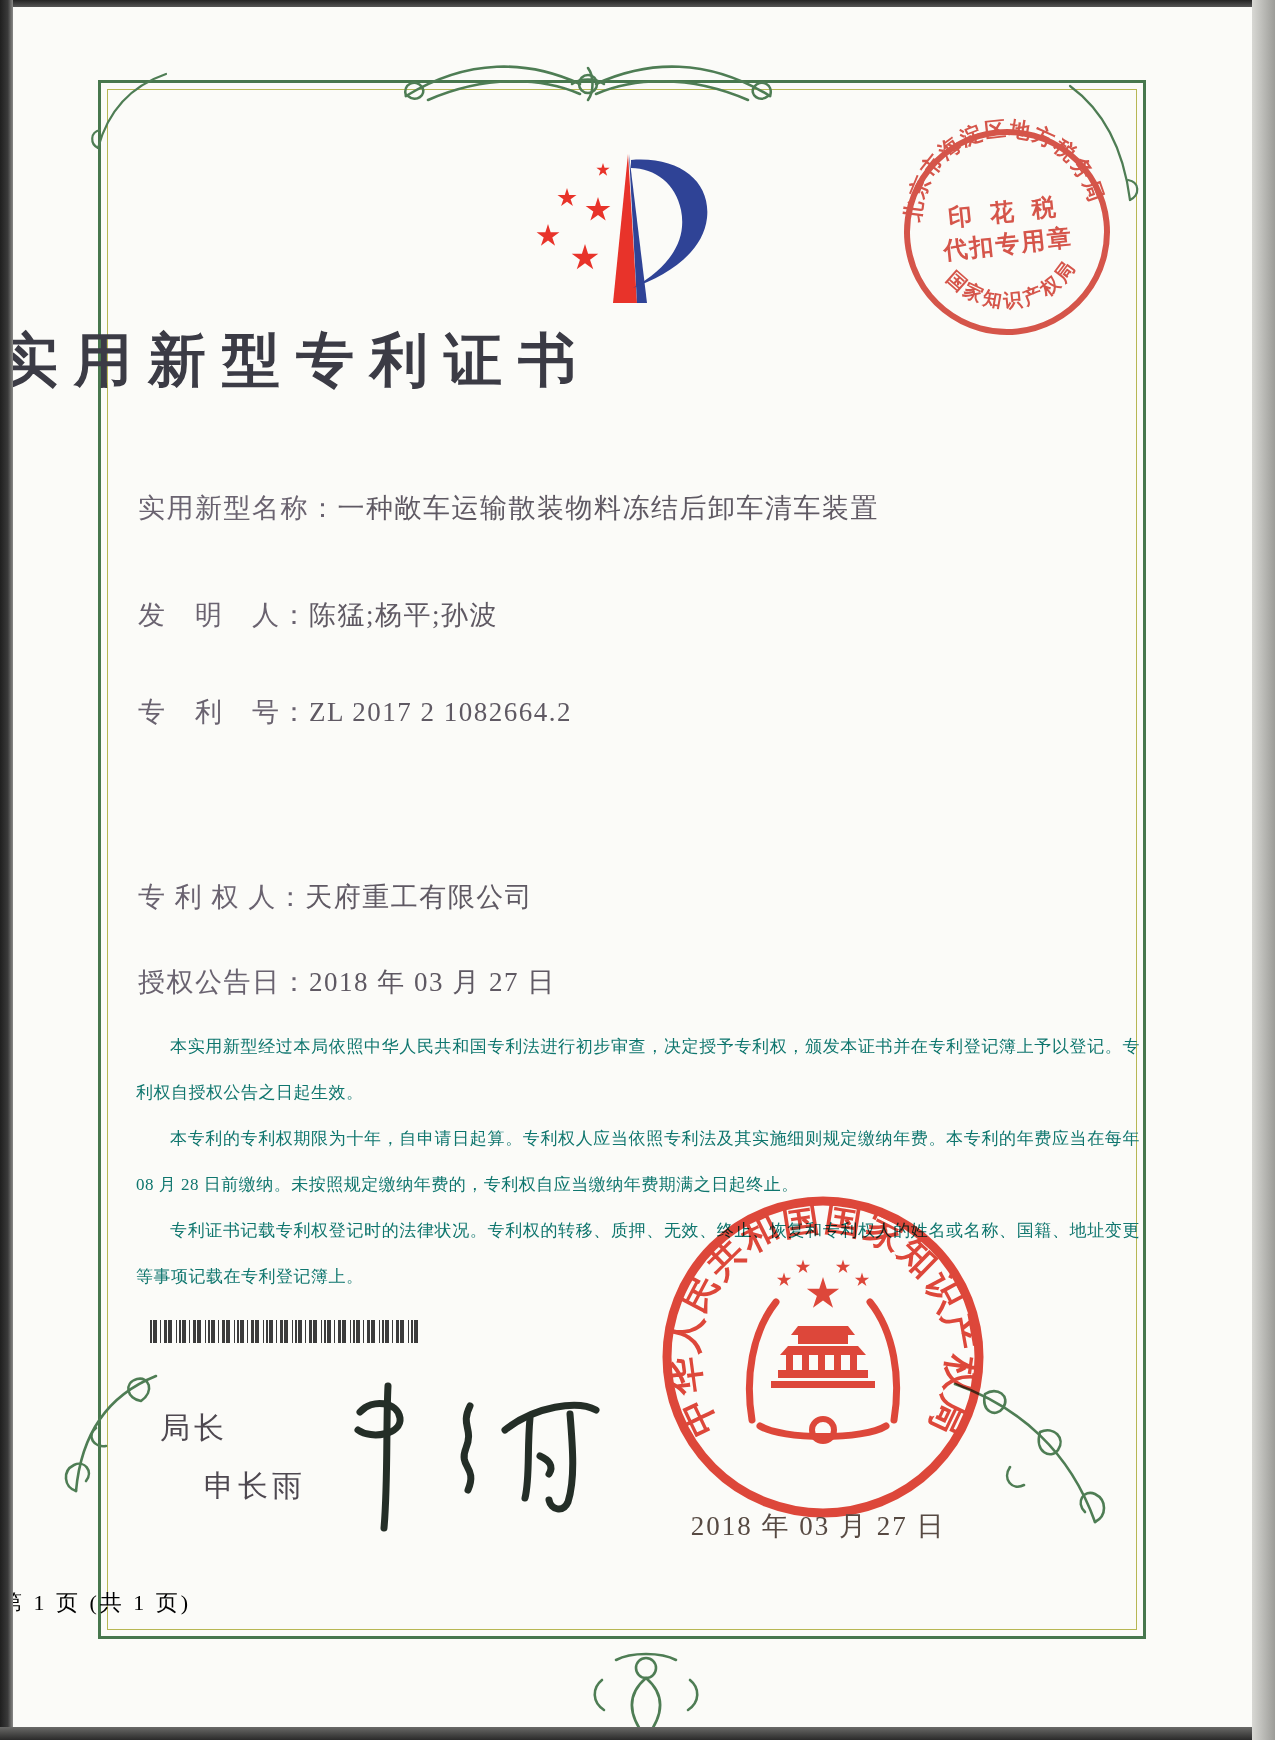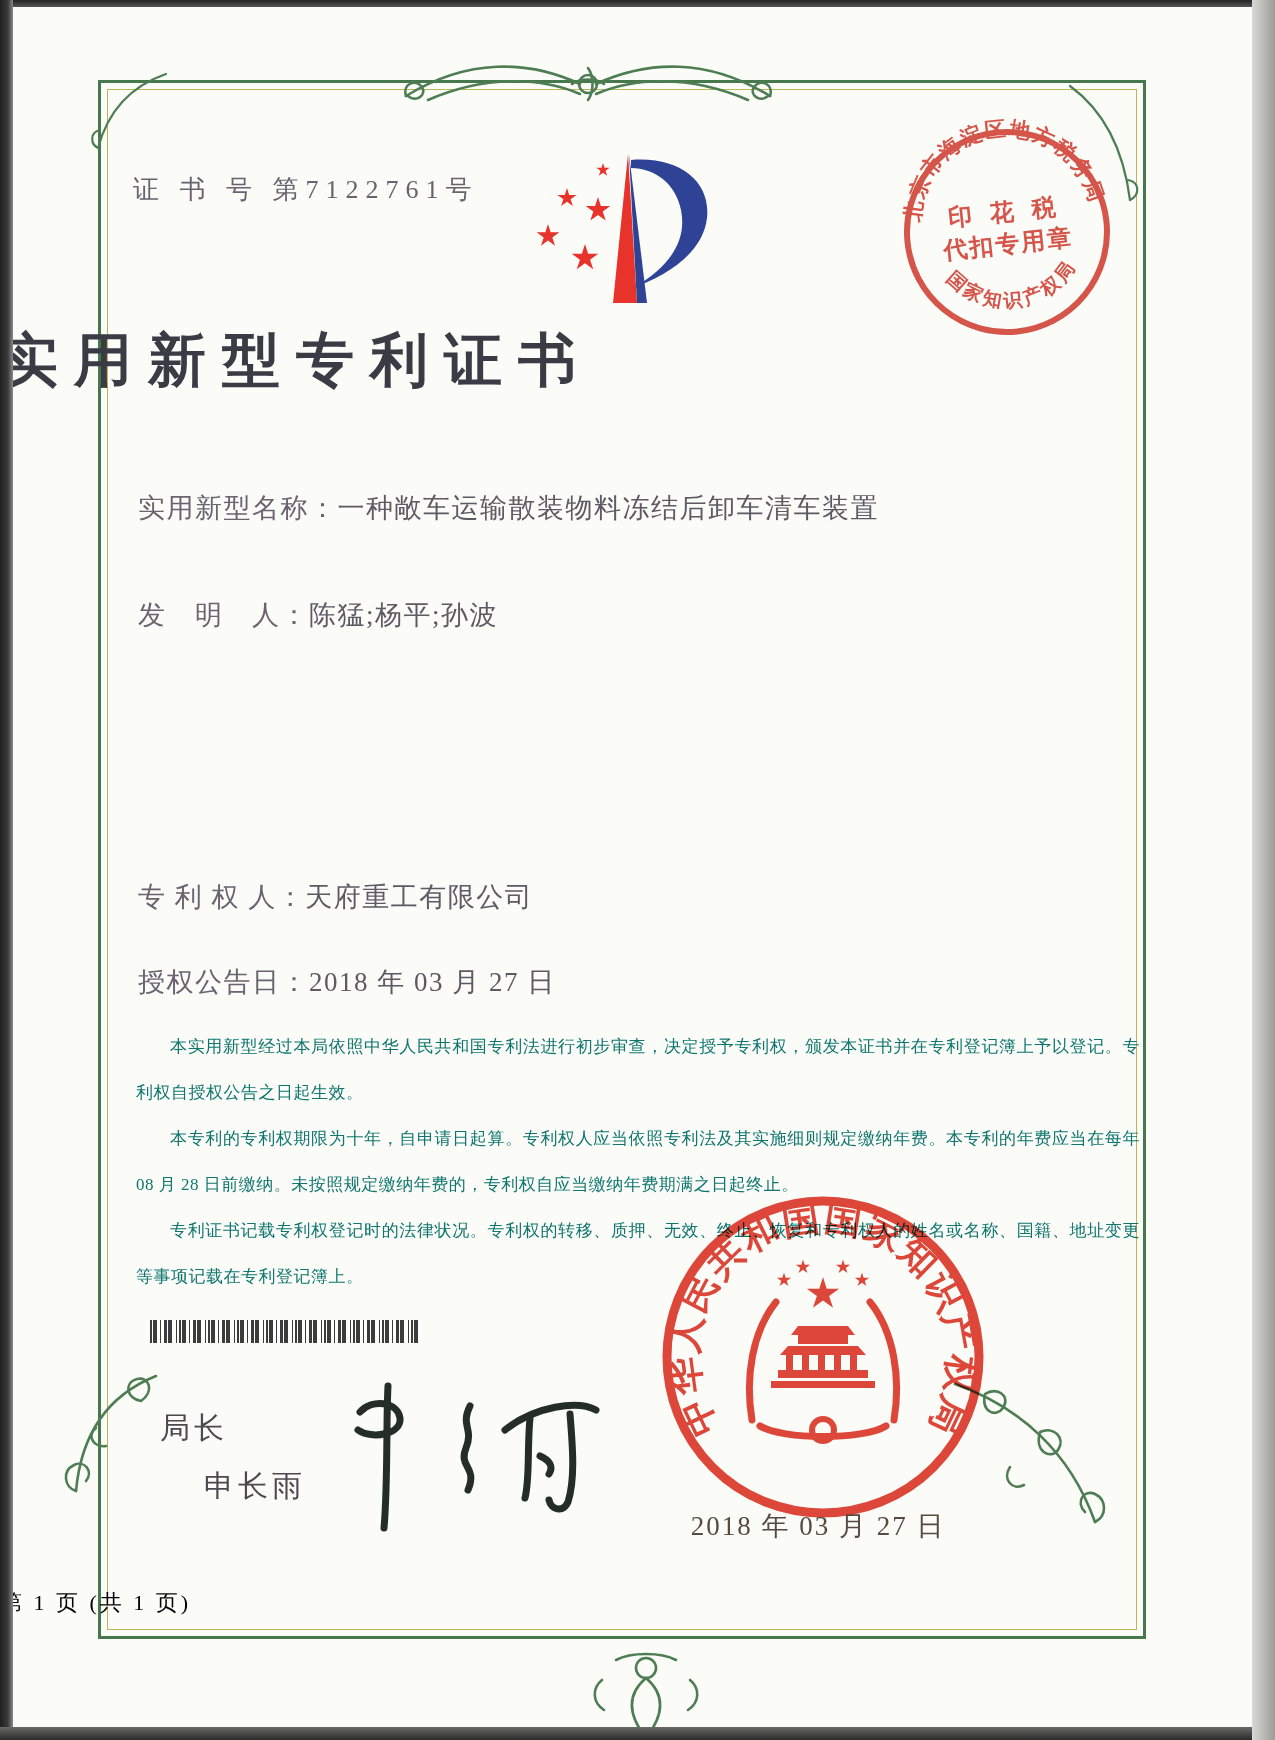--- a/index.html
+++ b/index.html
@@ -121,21 +121,20 @@
       <path d="M12,82 c-8,-4 -8,-16 2,-18"></path>
     </g>
   </svg>
   <svg class="orn" style="left:1062px;top:78px;" width="80" height="130" viewBox="0 0 80 130">
     <g stroke="#4e7d54" fill="none" stroke-width="2.2" stroke-linecap="round">
       <path d="M8,8 C45,35 62,75 68,122"></path>
       <path d="M68,122 c10,-5 10,-18 -2,-20"></path>
     </g>
   </svg>
 
-  <div id="cert-no">证 书 号 第7122761号</div>
 
   <svg id="logo" viewBox="0 0 215 155">
     <g fill="#e8332a">
       <polygon transform="translate(88,22) scale(7)" points="0,-1 0.22,-0.31 0.95,-0.31 0.36,0.12 0.59,0.81 0,0.38 -0.59,0.81 -0.36,0.12 -0.95,-0.31 -0.22,-0.31"></polygon>
       <polygon transform="translate(52,50) scale(10)" points="0,-1 0.22,-0.31 0.95,-0.31 0.36,0.12 0.59,0.81 0,0.38 -0.59,0.81 -0.36,0.12 -0.95,-0.31 -0.22,-0.31"></polygon>
       <polygon transform="translate(83,62) scale(13)" points="0,-1 0.22,-0.31 0.95,-0.31 0.36,0.12 0.59,0.81 0,0.38 -0.59,0.81 -0.36,0.12 -0.95,-0.31 -0.22,-0.31"></polygon>
       <polygon transform="translate(33,88) scale(12)" points="0,-1 0.22,-0.31 0.95,-0.31 0.36,0.12 0.59,0.81 0,0.38 -0.59,0.81 -0.36,0.12 -0.95,-0.31 -0.22,-0.31"></polygon>
       <polygon transform="translate(70,110) scale(14)" points="0,-1 0.22,-0.31 0.95,-0.31 0.36,0.12 0.59,0.81 0,0.38 -0.59,0.81 -0.36,0.12 -0.95,-0.31 -0.22,-0.31"></polygon>
     </g>
     <polygon fill="#e8332a" points="113,6 122,155 98,155"></polygon>
@@ -159,20 +158,23 @@
     <text x="114" y="134" text-anchor="middle" fill="#d6473c" font-size="24" font-weight="bold" letter-spacing="2">代扣专用章</text>
   </svg>
 
   <div id="title">实用新型专利证书</div>
 
   <div class="row" id="row-0">
     <span class="lbl">实用新型名称：</span><span class="val">一种敞车运输散装物料冻结后卸车清车装置</span>
   </div>
   <div class="row" id="row-1">
     <span class="lbl">发　明　人：</span><span class="val">陈猛;杨平;孙波</span>
+  </div>
+  <div class="row" id="row-2">
+    <span class="lbl">专　利　号：</span><span class="val">ZL 2017 2 1082664.2</span>
   </div>
   <div class="row" id="row-4">
     <span class="lbl">专 利 权 人：</span><span class="val">天府重工有限公司</span>
   </div>
   <div class="row" id="row-5">
     <span class="lbl">授权公告日：</span><span class="val">2018 年 03 月 27 日</span>
   </div>
 
   <div id="body-text">
     <p>本实用新型经过本局依照中华人民共和国专利法进行初步审查，决定授予专利权，颁发本证书并在专利登记簿上予以登记。专利权自授权公告之日起生效。</p>

